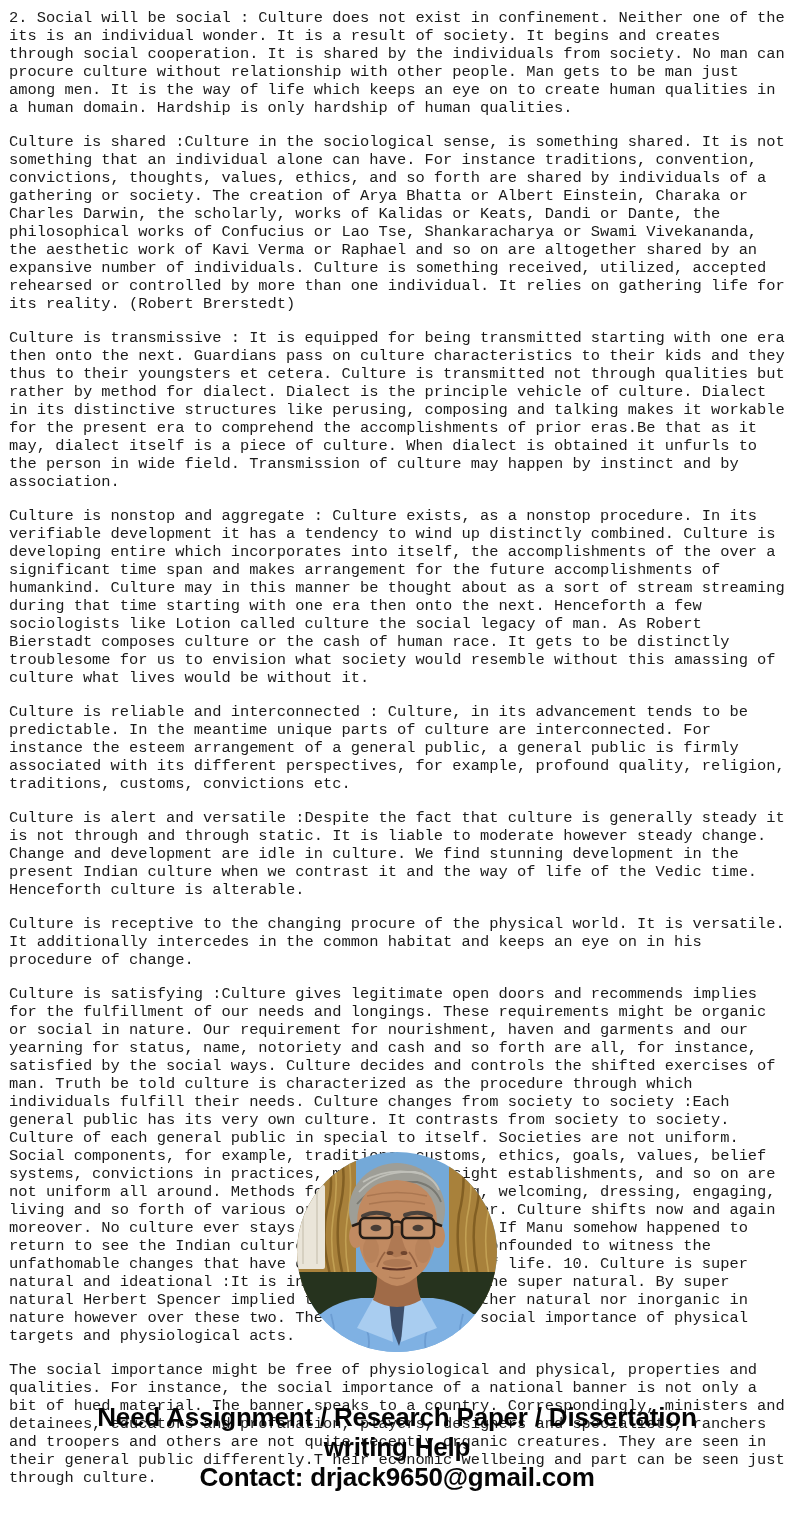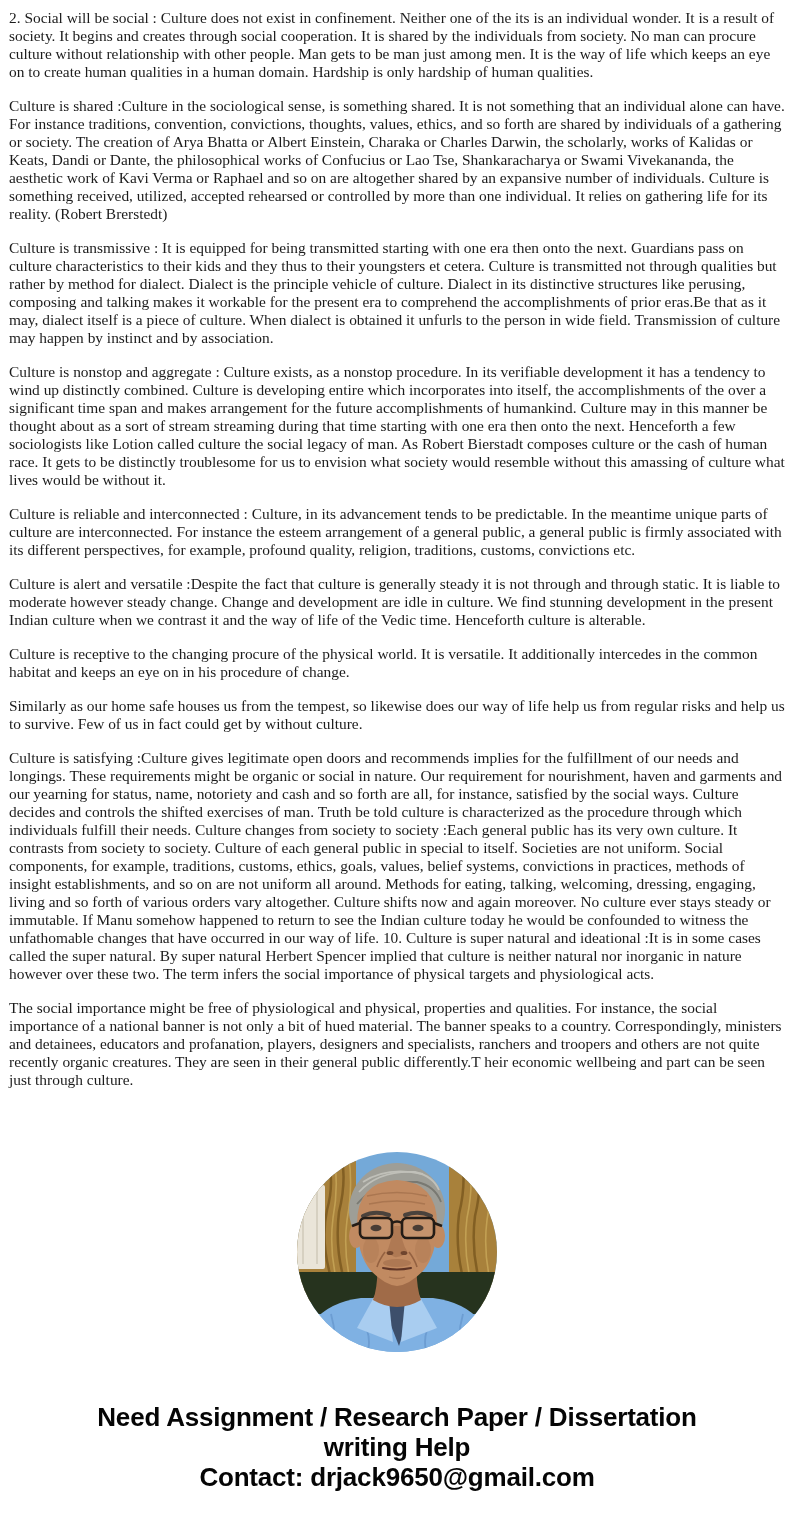--- a/index.html
+++ b/index.html
@@ -12,21 +12,21 @@
     overflow: hidden;
     font-family: "Liberation Serif", "DejaVu Serif", serif;
   }
   .article {
     padding: 0 8px 0 9px;
     color: #1b1b1b;
     font-size: 15.4px;
     line-height: 18px;
     text-align: left;
   }
-  .article p { margin: 16px 0; }
+  .article p { margin: 16px 0; font-family: Liberation Mono, monospace; }
   .article p:first-child { margin-top: 9px; }
   .photo-wrap {
     position: absolute;
     top: 1152px;
     left: 297px;
     width: 200px;
     height: 200px;
   }
   .photo-wrap svg { display: block; }
   .footer {
@@ -49,21 +49,20 @@
 <div class="page">
 
   <div class="article">
     <p>2. Social will be social : Culture does not exist in confinement. Neither one of the its is an individual wonder. It is a result of society. It begins and creates through social cooperation. It is shared by the individuals from society. No man can procure culture without relationship with other people. Man gets to be man just among men. It is the way of life which keeps an eye on to create human qualities in a human domain. Hardship is only hardship of human qualities.</p>
     <p>Culture is shared :Culture in the sociological sense, is something shared. It is not something that an individual alone can have. For instance traditions, convention, convictions, thoughts, values, ethics, and so forth are shared by individuals of a gathering or society. The creation of Arya Bhatta or Albert Einstein, Charaka or Charles Darwin, the scholarly, works of Kalidas or Keats, Dandi or Dante, the philosophical works of Confucius or Lao Tse, Shankaracharya or Swami Vivekananda, the aesthetic work of Kavi Verma or Raphael and so on are altogether shared by an expansive number of individuals. Culture is something received, utilized, accepted rehearsed or controlled by more than one individual. It relies on gathering life for its reality. (Robert Brerstedt)</p>
     <p>Culture is transmissive : It is equipped for being transmitted starting with one era then onto the next. Guardians pass on culture characteristics to their kids and they thus to their youngsters et cetera. Culture is transmitted not through qualities but rather by method for dialect. Dialect is the principle vehicle of culture. Dialect in its distinctive structures like perusing, composing and talking makes it workable for the present era to comprehend the accomplishments of prior eras.Be that as it may, dialect itself is a piece of culture. When dialect is obtained it unfurls to the person in wide field. Transmission of culture may happen by instinct and by association.</p>
     <p>Culture is nonstop and aggregate : Culture exists, as a nonstop procedure. In its verifiable development it has a tendency to wind up distinctly combined. Culture is developing entire which incorporates into itself, the accomplishments of the over a significant time span and makes arrangement for the future accomplishments of humankind. Culture may in this manner be thought about as a sort of stream streaming during that time starting with one era then onto the next. Henceforth a few sociologists like Lotion called culture the social legacy of man. As Robert Bierstadt composes culture or the cash of human race. It gets to be distinctly troublesome for us to envision what society would resemble without this amassing of culture what lives would be without it.</p>
     <p>Culture is reliable and interconnected : Culture, in its advancement tends to be predictable. In the meantime unique parts of culture are interconnected. For instance the esteem arrangement of a general public, a general public is firmly associated with its different perspectives, for example, profound quality, religion, traditions, customs, convictions etc.</p>
     <p>Culture is alert and versatile :Despite the fact that culture is generally steady it is not through and through static. It is liable to moderate however steady change. Change and development are idle in culture. We find stunning development in the present Indian culture when we contrast it and the way of life of the Vedic time. Henceforth culture is alterable.</p>
     <p>Culture is receptive to the changing procure of the physical world. It is versatile. It additionally intercedes in the common habitat and keeps an eye on in his procedure of change.</p>
-    <p>Similarly as our home safe houses us from the tempest, so likewise does our way of life help us from regular risks and help us to survive. Few of us in fact could get by without culture.</p>
     <p>Culture is satisfying :Culture gives legitimate open doors and recommends implies for the fulfillment of our needs and longings. These requirements might be organic or social in nature. Our requirement for nourishment, haven and garments and our yearning for status, name, notoriety and cash and so forth are all, for instance, satisfied by the social ways. Culture decides and controls the shifted exercises of man. Truth be told culture is characterized as the procedure through which individuals fulfill their needs. Culture changes from society to society :Each general public has its very own culture. It contrasts from society to society. Culture of each general public in special to itself. Societies are not uniform. Social components, for example, traditions, customs, ethics, goals, values, belief systems, convictions in practices, methods of insight establishments, and so on are not uniform all around. Methods for eating, talking, welcoming, dressing, engaging, living and so forth of various orders vary altogether. Culture shifts now and again moreover. No culture ever stays steady or immutable. If Manu somehow happened to return to see the Indian culture today he would be confounded to witness the unfathomable changes that have occurred in our way of life. 10. Culture is super natural and ideational :It is in some cases called the super natural. By super natural Herbert Spencer implied that culture is neither natural nor inorganic in nature however over these two. The term infers the social importance of physical targets and physiological acts.</p>
     <p>The social importance might be free of physiological and physical, properties and qualities. For instance, the social importance of a national banner is not only a bit of hued material. The banner speaks to a country. Correspondingly, ministers and detainees, educators and profanation, players, designers and specialists, ranchers and troopers and others are not quite recently organic creatures. They are seen in their general public differently.T heir economic wellbeing and part can be seen just through culture.</p>
   </div>
 
   <div class="photo-wrap">
     <svg width="200" height="200" viewBox="0 0 200 200">
       <defs>
         <clipPath id="photoClip">
             <circle cx="100" cy="100" r="100"></circle>
           </clipPath>

